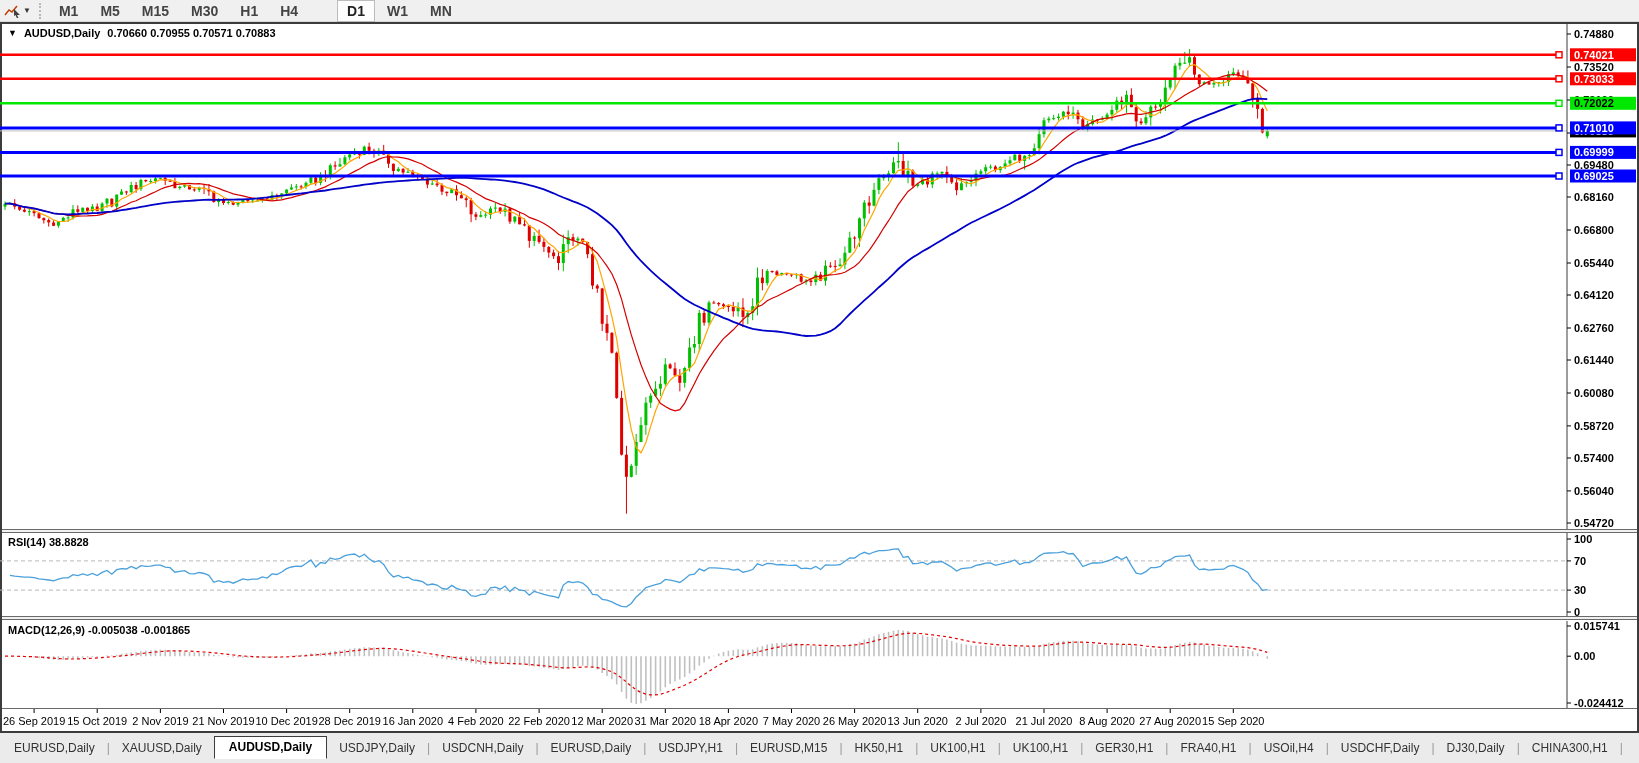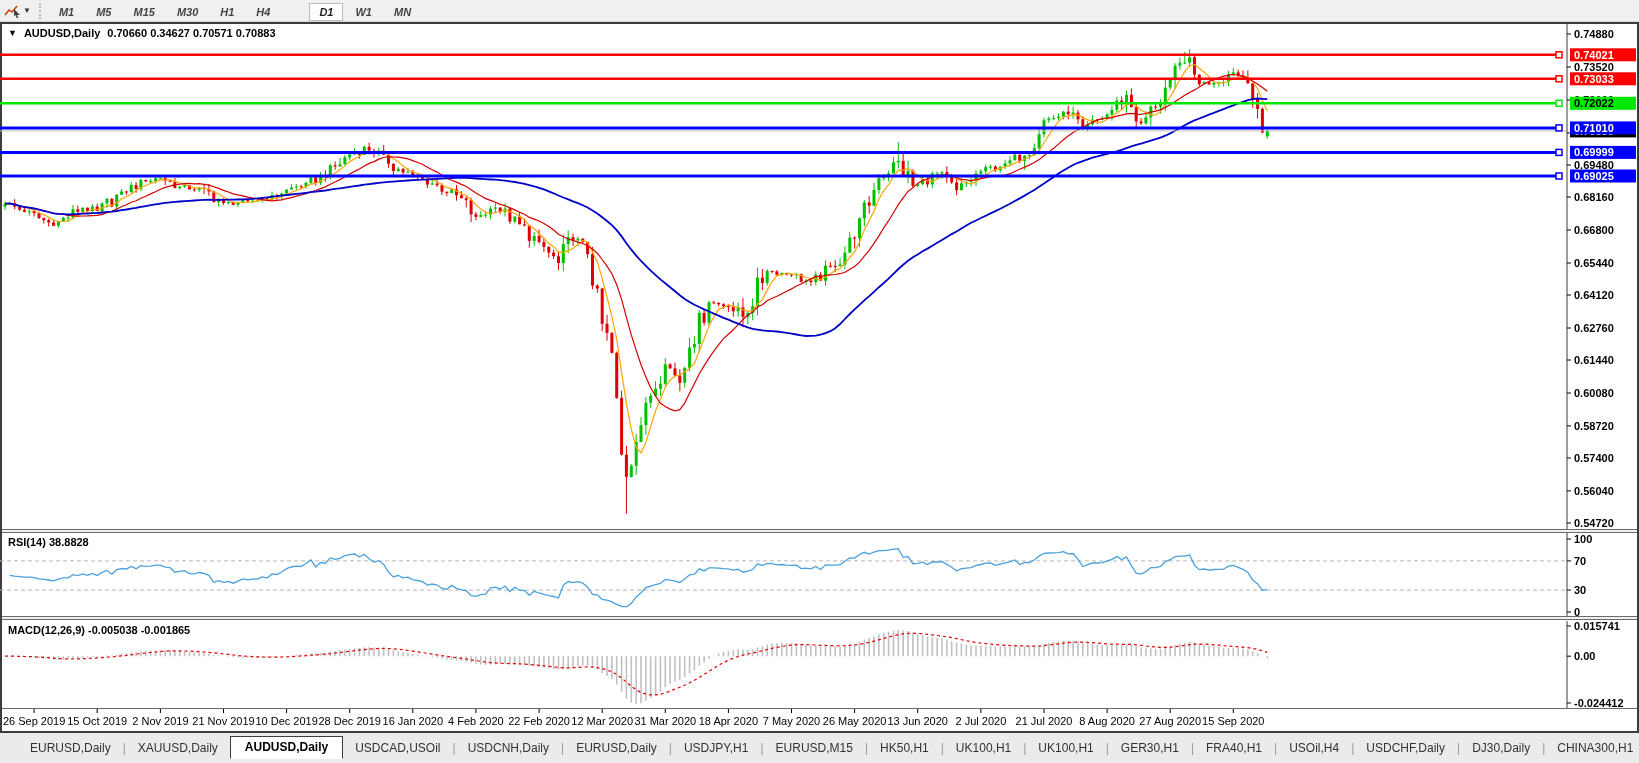--- a/index.html
+++ b/index.html
@@ -3,41 +3,41 @@
 <meta charset="utf-8">
 <style>
   * { margin:0; padding:0; box-sizing:border-box; }
   html,body { width:1639px; height:763px; overflow:hidden; background:#ebebeb;
               font-family:"Liberation Sans", sans-serif; }
   #toolbar { position:absolute; left:0; top:0; width:1639px; height:22px;
              background:#f0f0f0; display:flex; align-items:center; border-bottom:1px solid #d8d8d8; }
   .tool-icon { width:18px; height:16px; margin-left:4px; display:inline-block; }
   .dd-arrow { font-size:8px; color:#333; margin:0 4px 0 1px; cursor:pointer; }
   .tb-sep { height:16px; width:5px; margin:0 4px; border-left:2px dotted #b9b9b9; }
-  .tf-btn { font-size:11px; font-weight:bold; color:#444; padding:2px 9px; margin:0 1px;
-            border:1px solid transparent; cursor:pointer; line-height:14px;font-style:italic; }
+  .tf-btn { font-size:14px; font-weight:bold; color:#444; padding:2px 9px; margin:0 1px;
+            border:1px solid transparent; cursor:pointer; line-height:14px; }
   .tf-btn.active { background:#fdfdfd; border:1px solid #bcbcbc; color:#222;margin-left:28px; }
   #chart-window { position:absolute; left:0; top:22px; width:1639px; height:711px;
                   background:#ffffff; border:2px solid #3c3c3c; }
   .pane-svg { position:absolute; left:0; }
   #main-svg  { top:24px;  height:505px; width:1639px; }
   #rsi-svg   { top:533px; height:83px;  width:1639px; }
   #macd-svg  { top:621px; height:88px;  width:1639px; }
   #date-svg  { top:709px; height:22px;  width:1639px; }
   .splitter { position:absolute; left:2px; width:1635px; height:4px; background:#f0f0f0;
               border-top:1px solid #6a6a6a; border-bottom:1px solid #6a6a6a; }
   #splitter1 { top:529px; } #splitter2 { top:616px; }
   #macd-bottom-line { position:absolute; left:2px; top:708px; width:1635px; height:1px; background:#6a6a6a; }
   #chart-title { position:absolute; left:8px; top:27px; font-size:11px; font-weight:bold; color:#000;
                  display:flex; align-items:center; gap:7px; }
   #chart-title .tri { font-size:9px; }
   .pane-label { position:absolute; left:8px; font-size:11px; font-weight:bold; color:#000; }
   #rsi-label-box { top:536px; } #macd-label-box { top:624px;text-align:right; }
   #tabbar { position:absolute; left:0; top:735px; width:1429px; height:24px; background:#ebebeb;
-            display:flex; align-items:flex-end; padding-left:18px; font-size:12px; color:#333; }
+            display:flex; align-items:flex-end; padding-left:2px; font-size:12px; color:#333; }
   .tab { padding:3px 12px 4px 12px; cursor:pointer; white-space:nowrap; }
   .tab.active { background:#ffffff; border:1px solid #3c3c3c; border-bottom:1px solid #fff;
                 font-weight:bold; color:#000; padding:3px 14px 4px 14px; }
   .tab-sep { color:#999; padding:3px 0 4px 0; }
   text { font-family:"Liberation Sans", sans-serif; }
   .axis-num { font-size:11px; font-weight:bold; fill:#000; }
   .date-num { font-size:11px; fill:#000; }
 </style>
 </head>
 <body>
@@ -970,38 +970,38 @@
         <text class="date-num" x="1107.1" y="16" text-anchor="middle">8 Aug 2020</text>
     <line x1="1170.2" y1="0" x2="1170.2" y2="4" stroke="#000"></line>
         <text class="date-num" x="1170.2" y="16" text-anchor="middle">27 Aug 2020</text>
     <line x1="1233.3" y1="0" x2="1233.3" y2="4" stroke="#000"></line>
         <text class="date-num" x="1233.3" y="16" text-anchor="middle">15 Sep 2020</text>
   </svg>
 
 <div id="chart-title">
   <span class="tri">▼</span>
   <span>AUDUSD,Daily</span>
-  <span>0.70660 0.34627 0.70571 0.70883</span>
+  <span>0.70660 0.70955 0.70571 0.70883</span>
 </div>
 
 <div id="rsi-label-box" class="pane-label">
   <span>RSI(14)</span>
   <span>38.8828</span>
 </div>
 <div id="macd-label-box" class="pane-label">
   <span>MACD(12,26,9)</span>
   <span>-0.005038 -0.001865</span>
 </div>
 
 <div id="tabbar">
     <span class="tab">EURUSD,Daily</span>
     <span class="tab-sep">|</span>
     <span class="tab">XAUUSD,Daily</span>
     <span class="tab active">AUDUSD,Daily</span>
-    <span class="tab">USDCAD,USOil</span>
+    <span class="tab">USDJPY,Daily</span>
     <span class="tab-sep">|</span>
     <span class="tab">USDCNH,Daily</span>
     <span class="tab-sep">|</span>
     <span class="tab">EURUSD,Daily</span>
     <span class="tab-sep">|</span>
     <span class="tab">USDJPY,H1</span>
     <span class="tab-sep">|</span>
     <span class="tab">EURUSD,M15</span>
     <span class="tab-sep">|</span>
     <span class="tab">HK50,H1</span>

